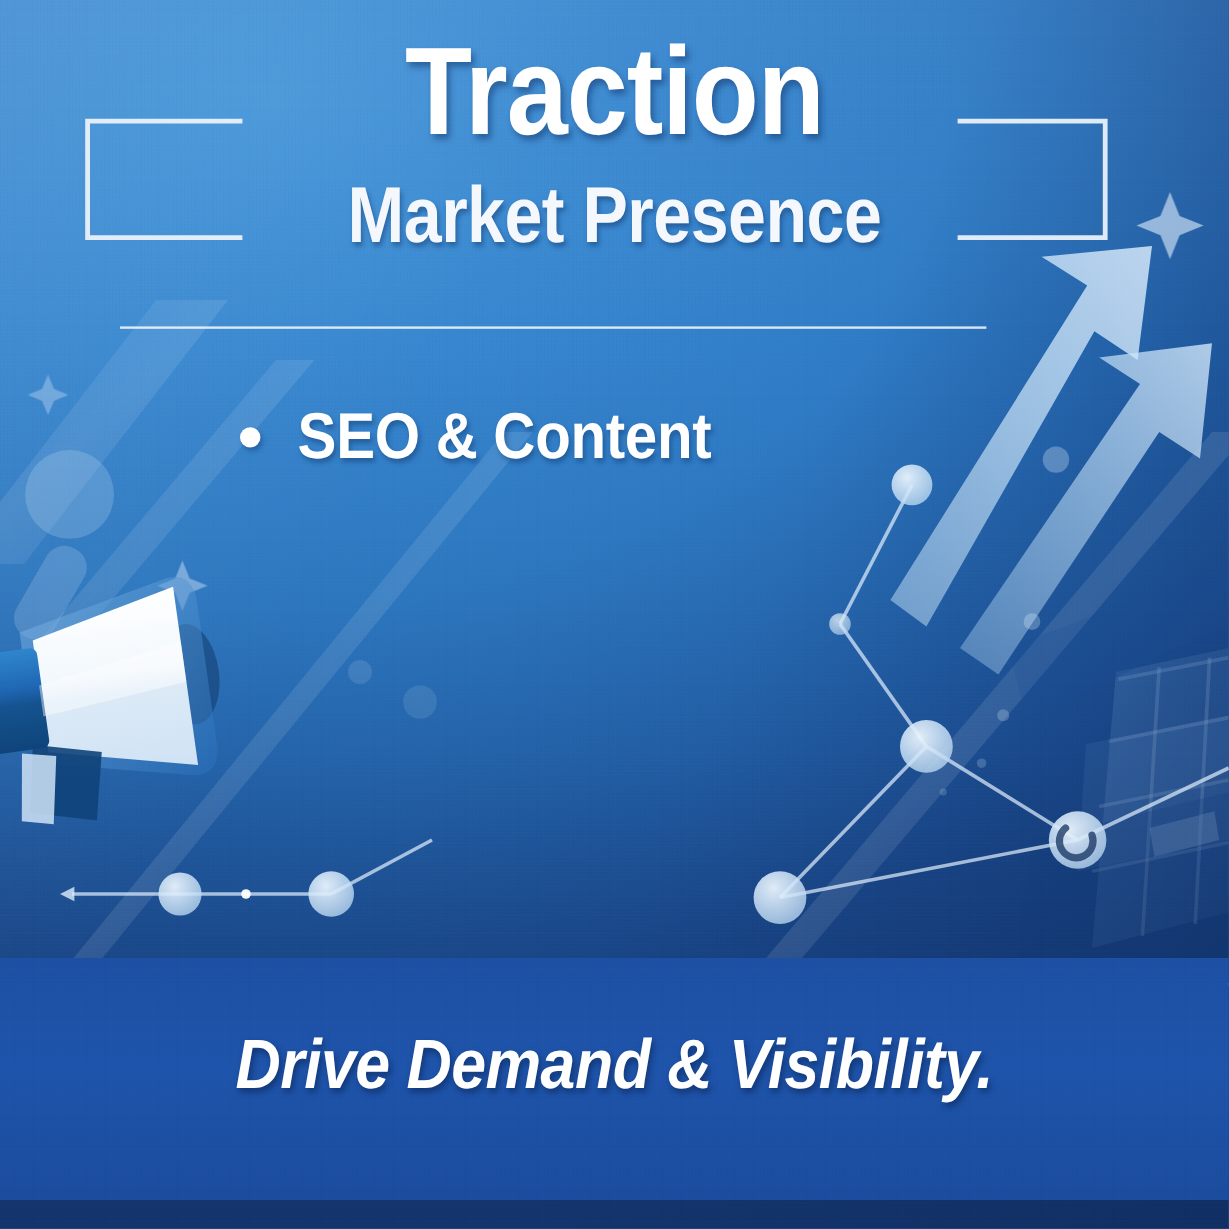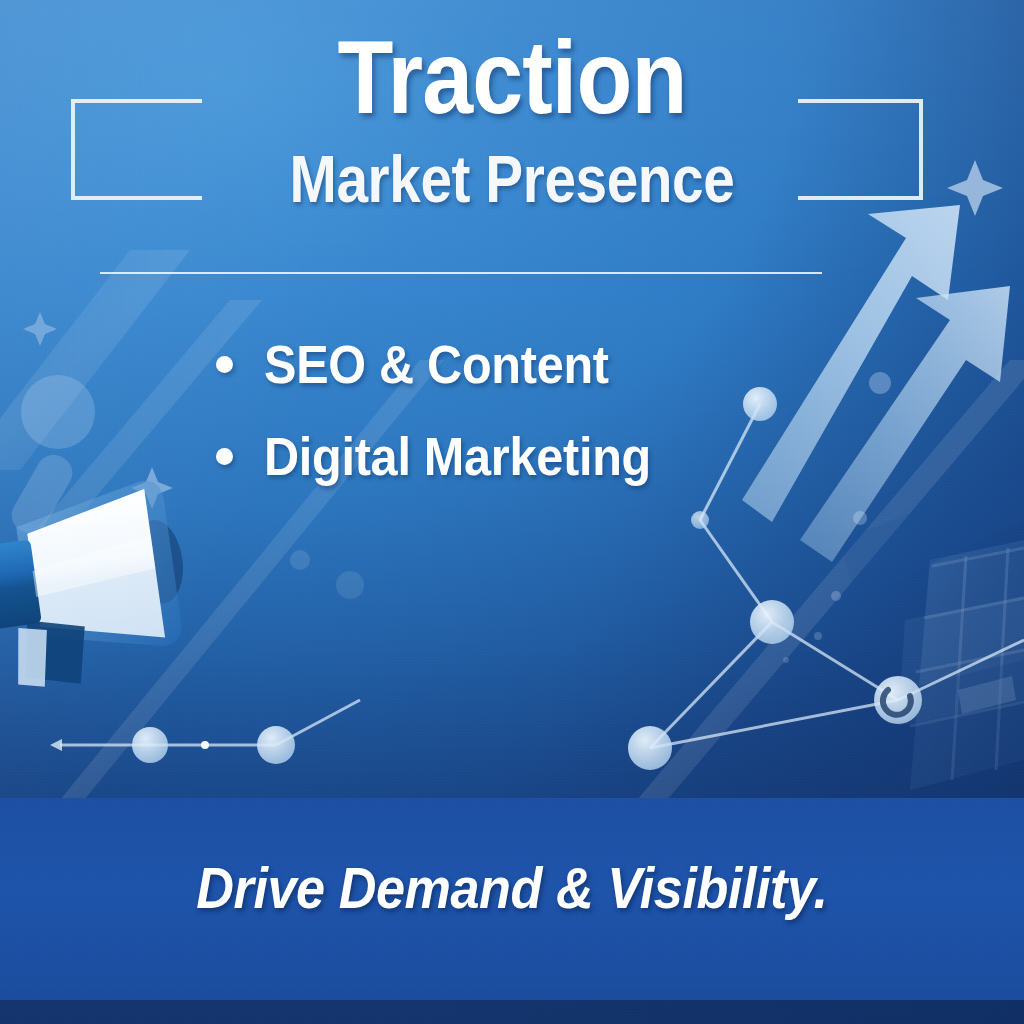--- a/index.html
+++ b/index.html
@@ -96,21 +96,21 @@
     left: 100px;
     top: 272px;
     width: 722px;
     height: 2px;
     background: rgba(255,255,255,0.82);
   }
 
   
   .bullets {
     position: absolute;
-    left: 216px;
+    left: 200px;
     top: 318px;
     width: 620px;
   }
   .bullet-row {
     display: flex;
     align-items: center;
     height: 92px;
   }
   .bullet-dot {
     width: 17px;
@@ -321,24 +321,20 @@
     <div class="title-main">Traction</div>
     <div class="title-sub">Market Presence</div>
     <div class="title-rule"></div>
   </div>
 
   <div class="bullets">
     <div class="bullet-row">
       <span class="bullet-dot"></span>
       <span class="bullet-text">SEO &amp; Content</span>
     </div>
-    <div class="bullet-row">
-      <span class="bullet-dot"></span>
-      <span class="bullet-text">Digital Marketing</span>
-    </div>
   </div>
 
   <div class="footer-divider"></div>
   <div class="footer">
     <div class="footer-texture"></div>
     <div class="footer-tagline">Drive Demand &amp; Visibility.</div>
   </div>
 
 </div>
 

